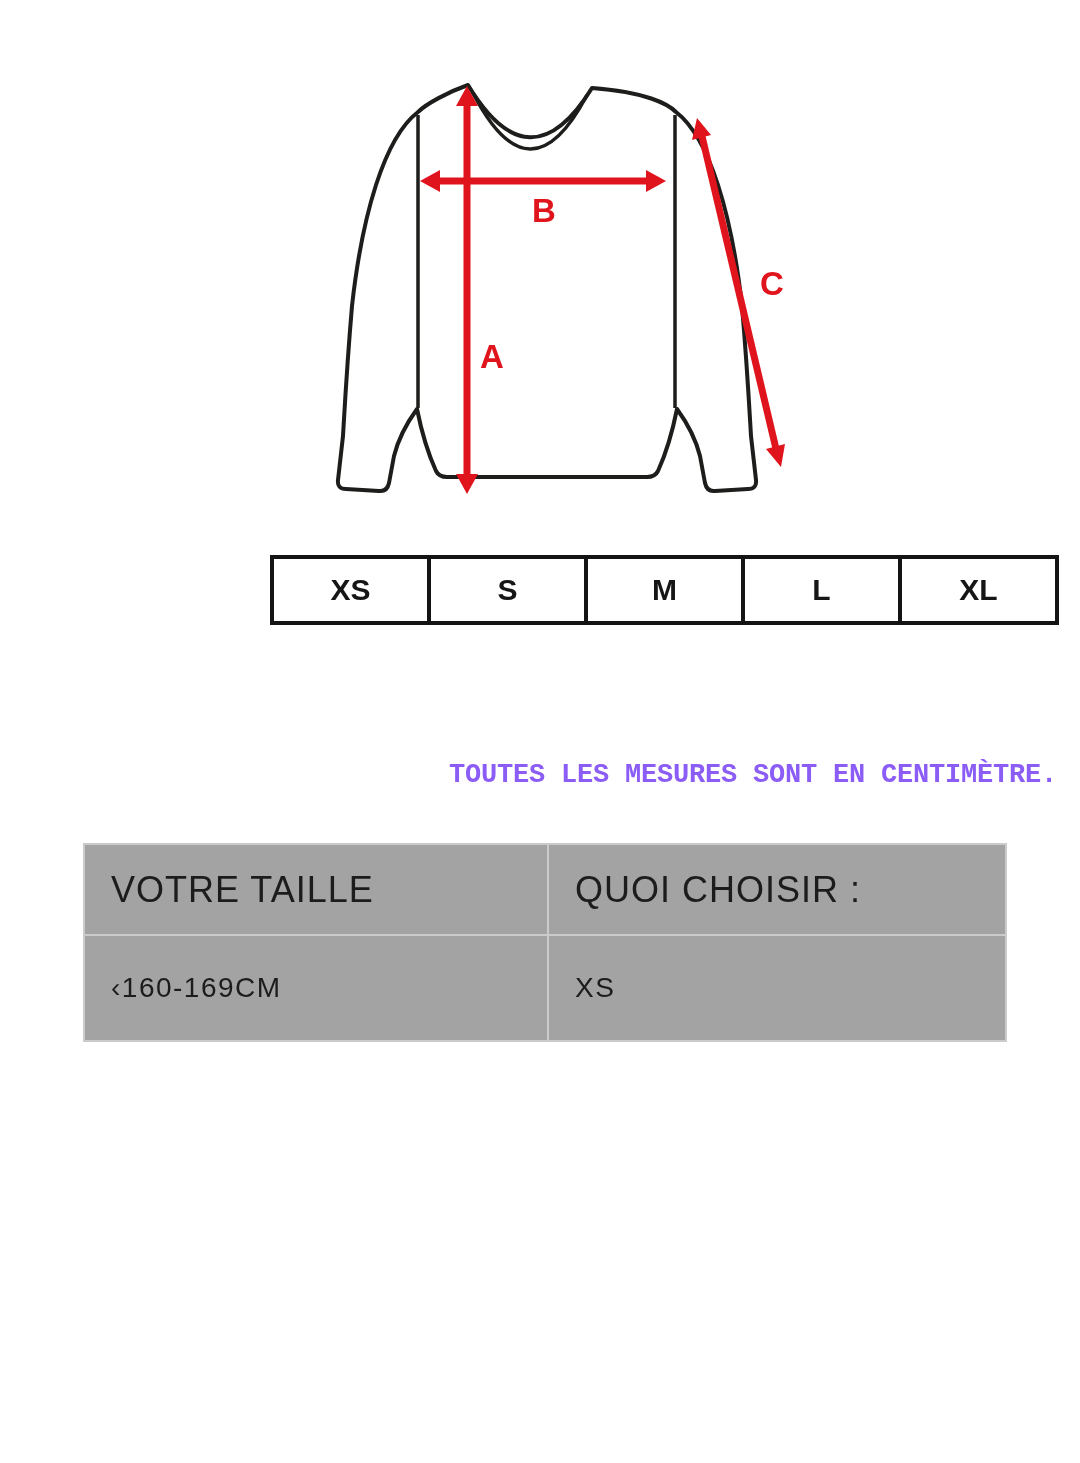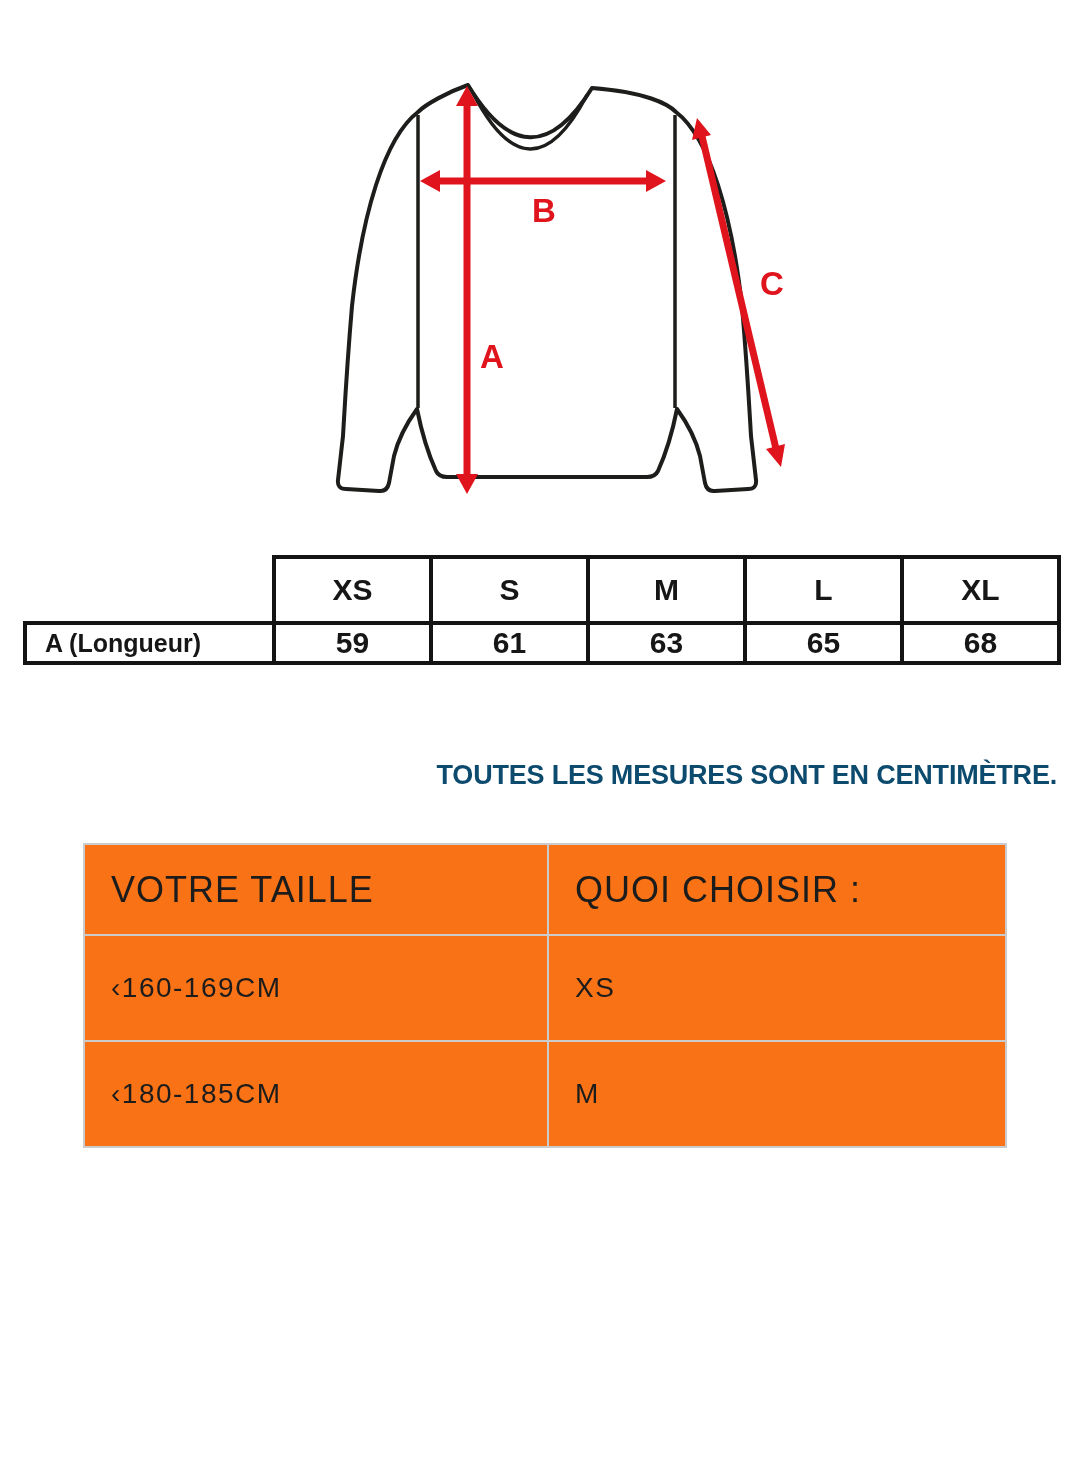--- a/index.html
+++ b/index.html
@@ -52,38 +52,39 @@
 
   
   .measure-note {
     position: absolute;
     left: 23px; top: 760px;
     width: 1034px;
     text-align: right;
     font-size: 27px;
     font-weight: 700;
     letter-spacing: -0.2px;
-    color: #0c4a6e;
+    color: #8b5cf6;
+    font-family: Liberation Mono, monospace;
   }
 
   
   .fit-table {
     position: absolute;
     left: 83px; top: 843px;
     width: 922px;
     border-collapse: collapse;
     table-layout: fixed;
     color: #1c1c1c;
   }
   .fit-table th, .fit-table td {
     border: 2px solid #cbcbcb;
     text-align: left;
     vertical-align: middle;
     padding-left: 26px;
-    background: #f97316;
+    background: #a3a3a3;
   }
   .fit-table th {
     height: 91px;
     font-size: 36px;
     font-weight: 400;
     letter-spacing: 1px;
   }
   .fit-table td {
     height: 106px;
     font-size: 28px;
@@ -155,45 +156,33 @@
   </colgroup>
   <tbody>
       <tr class="head">
     <td class="corner"></td>
     <th>XS</th>
     <th>S</th>
     <th>M</th>
     <th>L</th>
     <th>XL</th>
   </tr>
-  <tr class="data">
-    <th class="rowlabel">A (Longueur)</th>
-    <td>59</td>
-    <td>61</td>
-    <td>63</td>
-    <td>65</td>
-    <td>68</td>
-  </tr>
 </tbody>
   </table>
 
 <div class="measure-note">TOUTES LES MESURES SONT EN CENTIMÈTRE.</div>
 
 <table class="fit-table">
   <colgroup>
     <col style="width:464px">
     <col style="width:458px">
   </colgroup>
   <tbody>
       <tr>
     <th>VOTRE TAILLE</th>
     <th>QUOI CHOISIR :</th>
   </tr>
   <tr>
     <td>‹160-169CM</td>
     <td>XS</td>
   </tr>
-  <tr>
-    <td>‹180-185CM</td>
-    <td>M</td>
-  </tr>
 </tbody>
   </table>
 
 </body></html>

